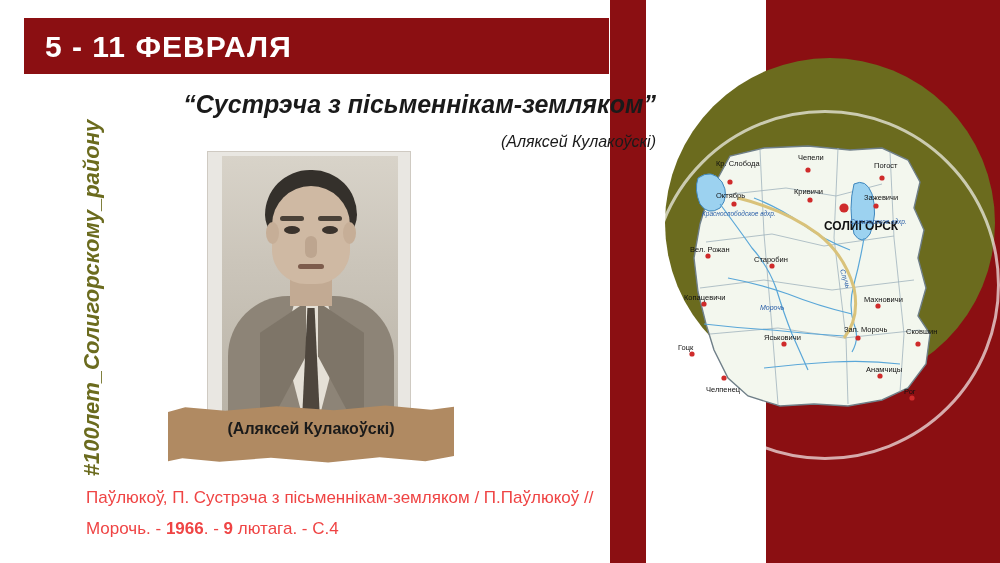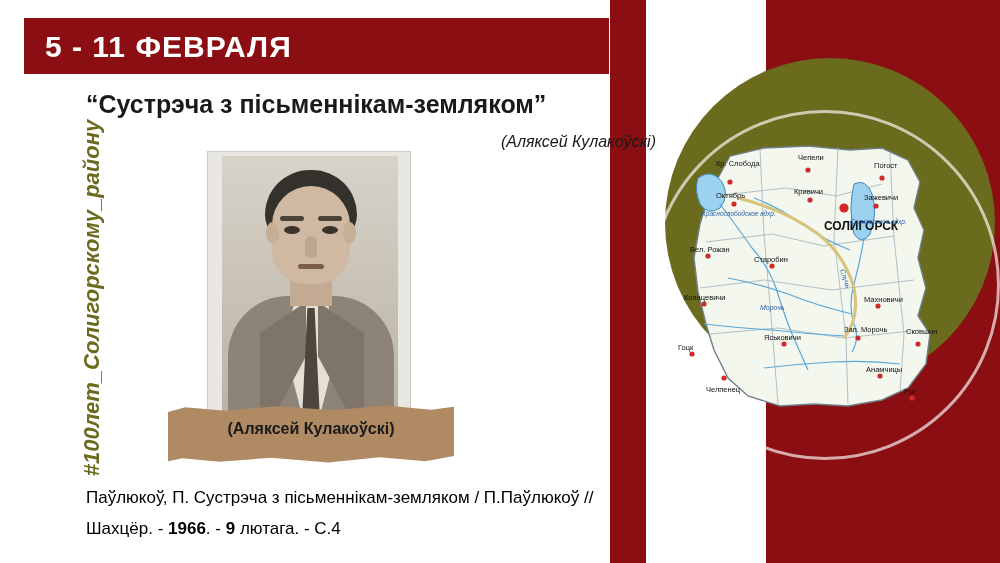--- a/index.html
+++ b/index.html
@@ -99,22 +99,24 @@
   }
 
   
   .quote {
     position: absolute;
     left: 86px;
     top: 88px;
     width: 570px;
     color: #1a1a1a;
     font-size: 25px;
+    font-style: italic;
     font-weight: bold;
     line-height: 32px;
+    text-align: right;
   }
   .quote-author {
     position: absolute;
     left: 86px;
     top: 133px;
     width: 570px;
     text-align: right;
     color: #1a1a1a;
     font-size: 16px;
     font-style: italic;
@@ -308,21 +310,21 @@
     font-size: 16px;
     font-weight: bold;
   }
 
   
   .citation {
     position: absolute;
     left: 86px;
     top: 482px;
     width: 560px;
-    color: #000000;
+    color: #ef4444;
     font-size: 17px;
     line-height: 31px;
   }
   .citation b {
     font-weight: bold;
   }
 
   
   .map-wrap {
     position: absolute;
@@ -399,21 +401,21 @@
       <div class="p-mouth"></div>
     </div>
   </div>
 
   <div class="name-banner"></div>
   <div class="name-banner-text">(Аляксей Кулакоўскі)</div>
 
   <div class="citation">
     <div>Паўлюкоў, П. Сустрэча з пісьменнікам-земляком / П.Паўлюкоў //</div>
     <div>
-      <span>Шахцёр. - </span><b>1966</b><span>. - </span><b>9</b><span> лютага. - С.4</span>
+      <span>Морочь. - </span><b>1966</b><span>. - </span><b>9</b><span> лютага. - С.4</span>
     </div>
   </div>
 
   <div class="map-wrap">
     <svg class="map-svg" viewBox="0 0 310 290" xmlns="http://www.w3.org/2000/svg">
 
       <path d="M50 40 L62 18 L96 10 L140 8 L182 12 L214 10 L240 22 L252 44
                L246 70 L256 92 L250 120 L258 150 L250 178 L262 196 L258 226
                L240 250 L214 262 L180 268 L146 266 L112 268 L80 258 L60 240
                L46 212 L38 186 L30 154 L26 120 L32 86 L40 60 Z" fill="#f3f7ee" stroke="#6f7f88" stroke-width="1.4"></path>

